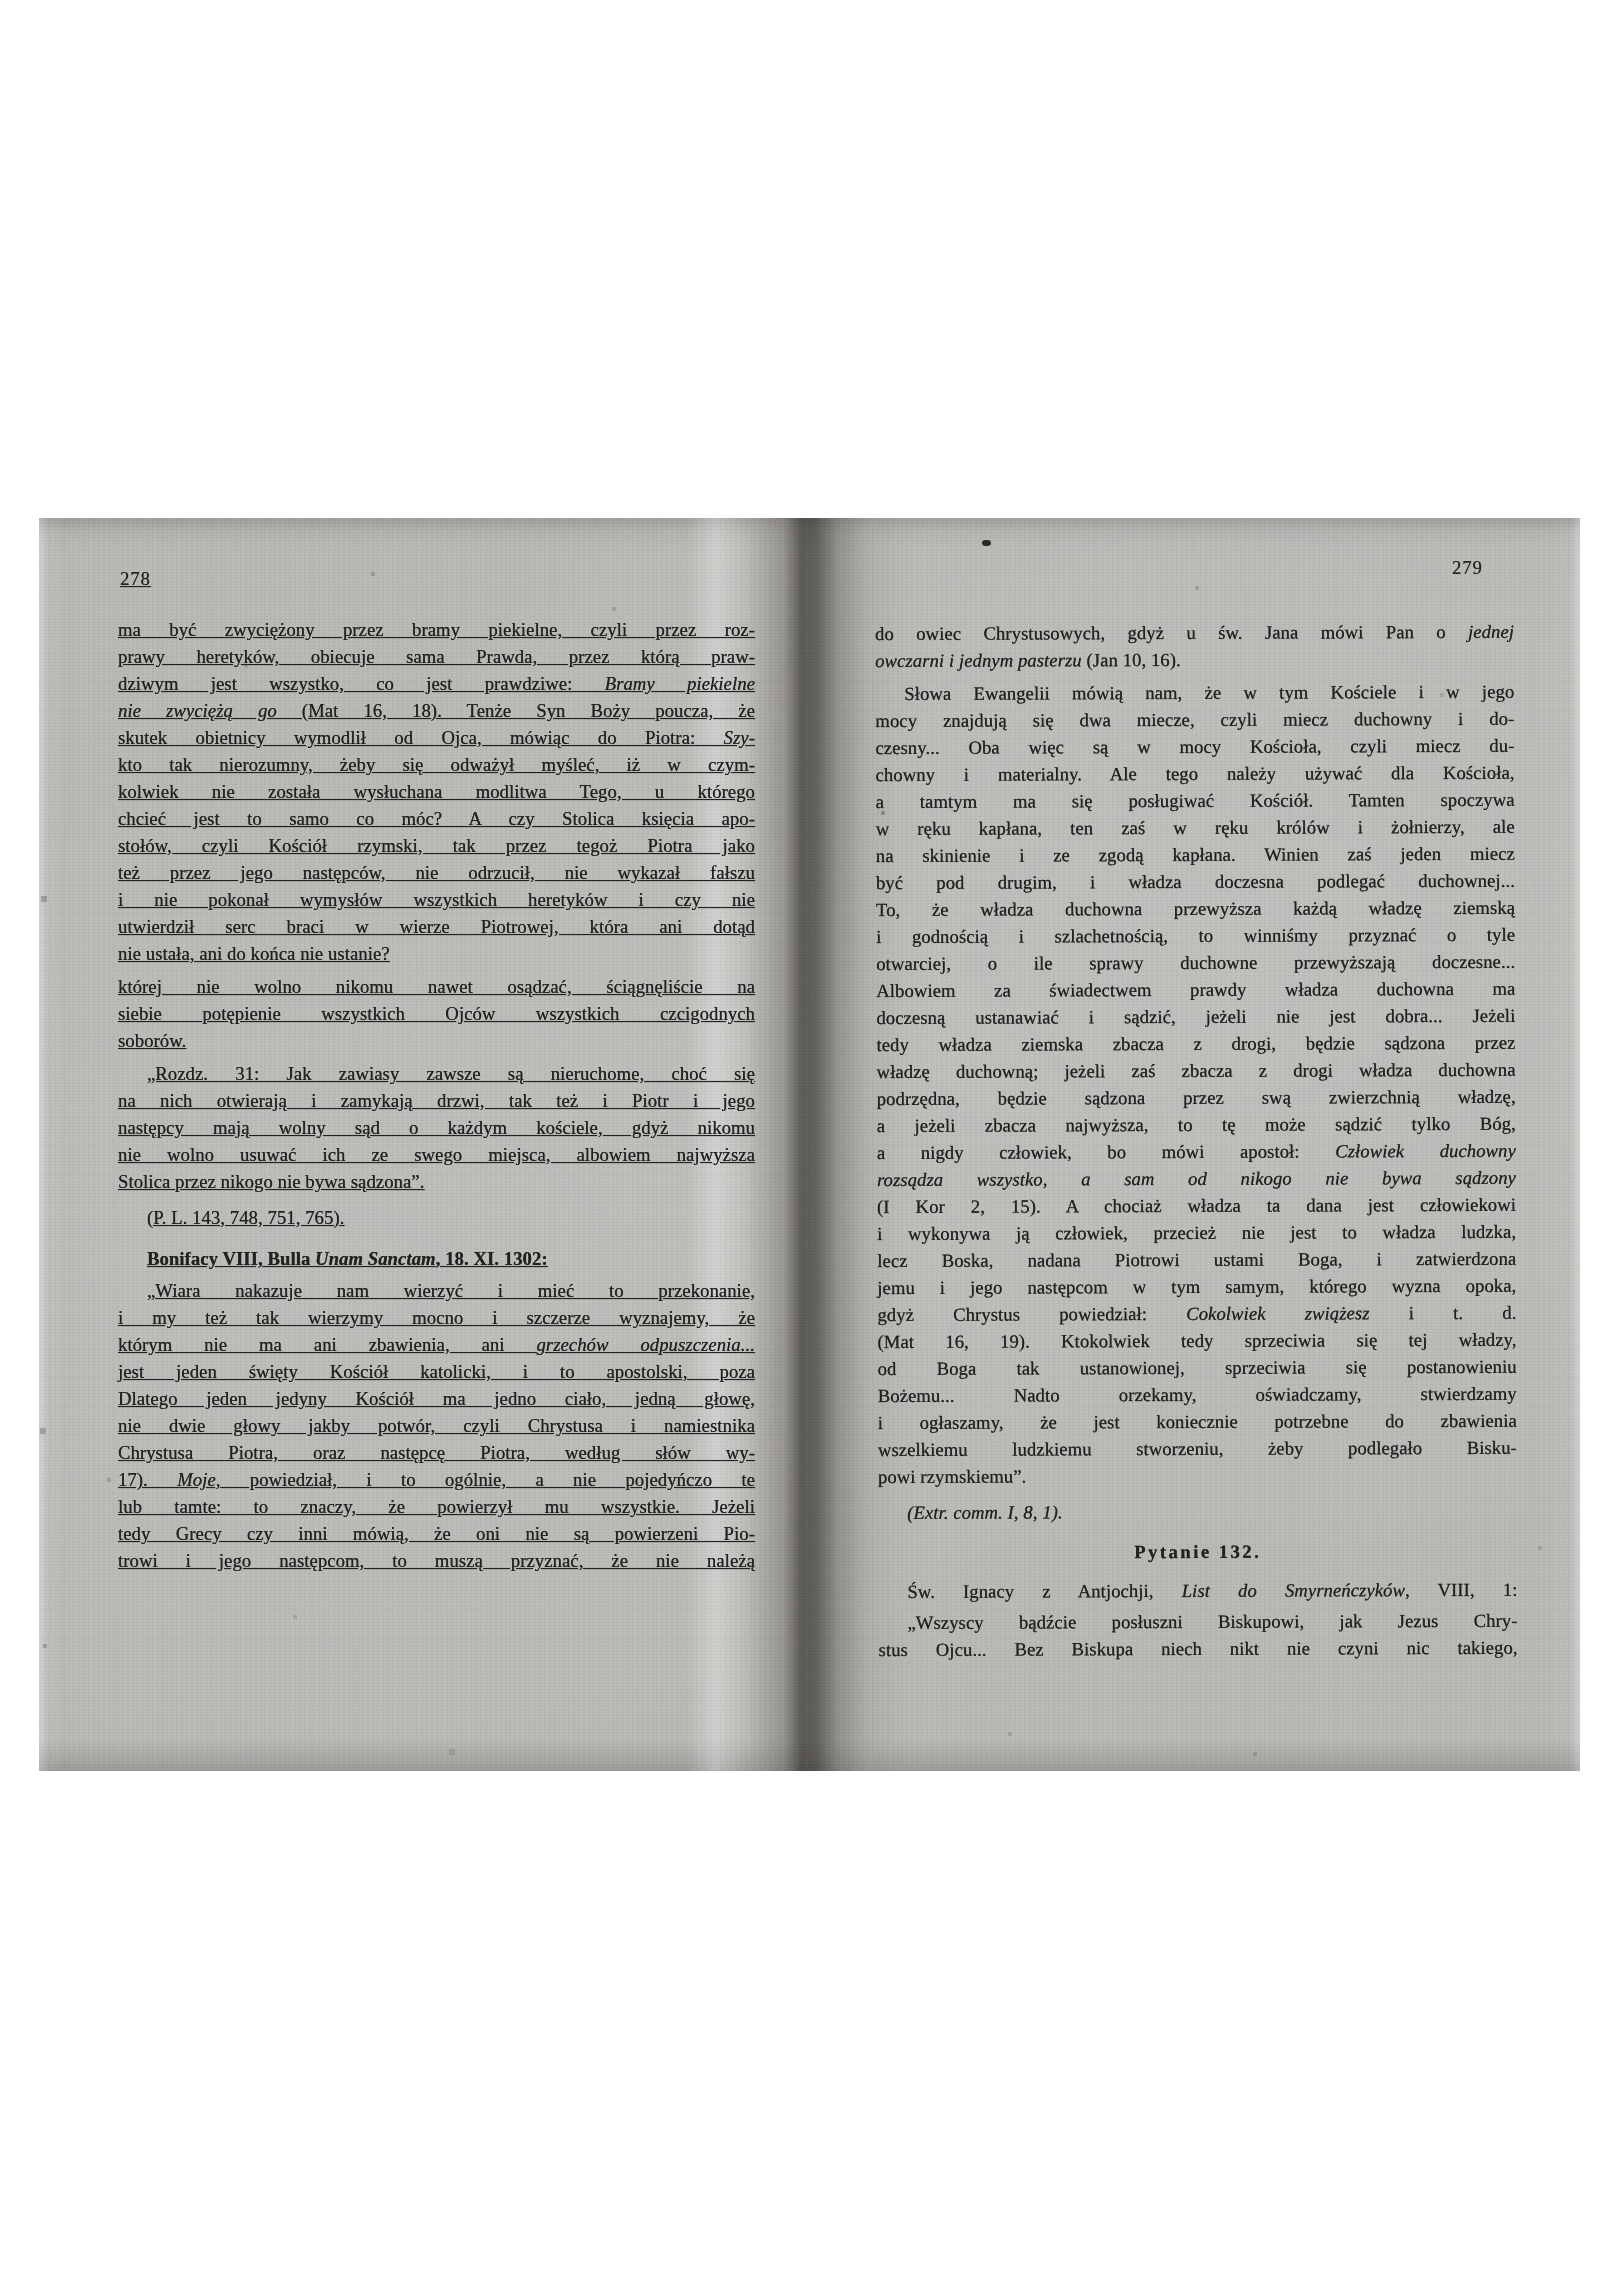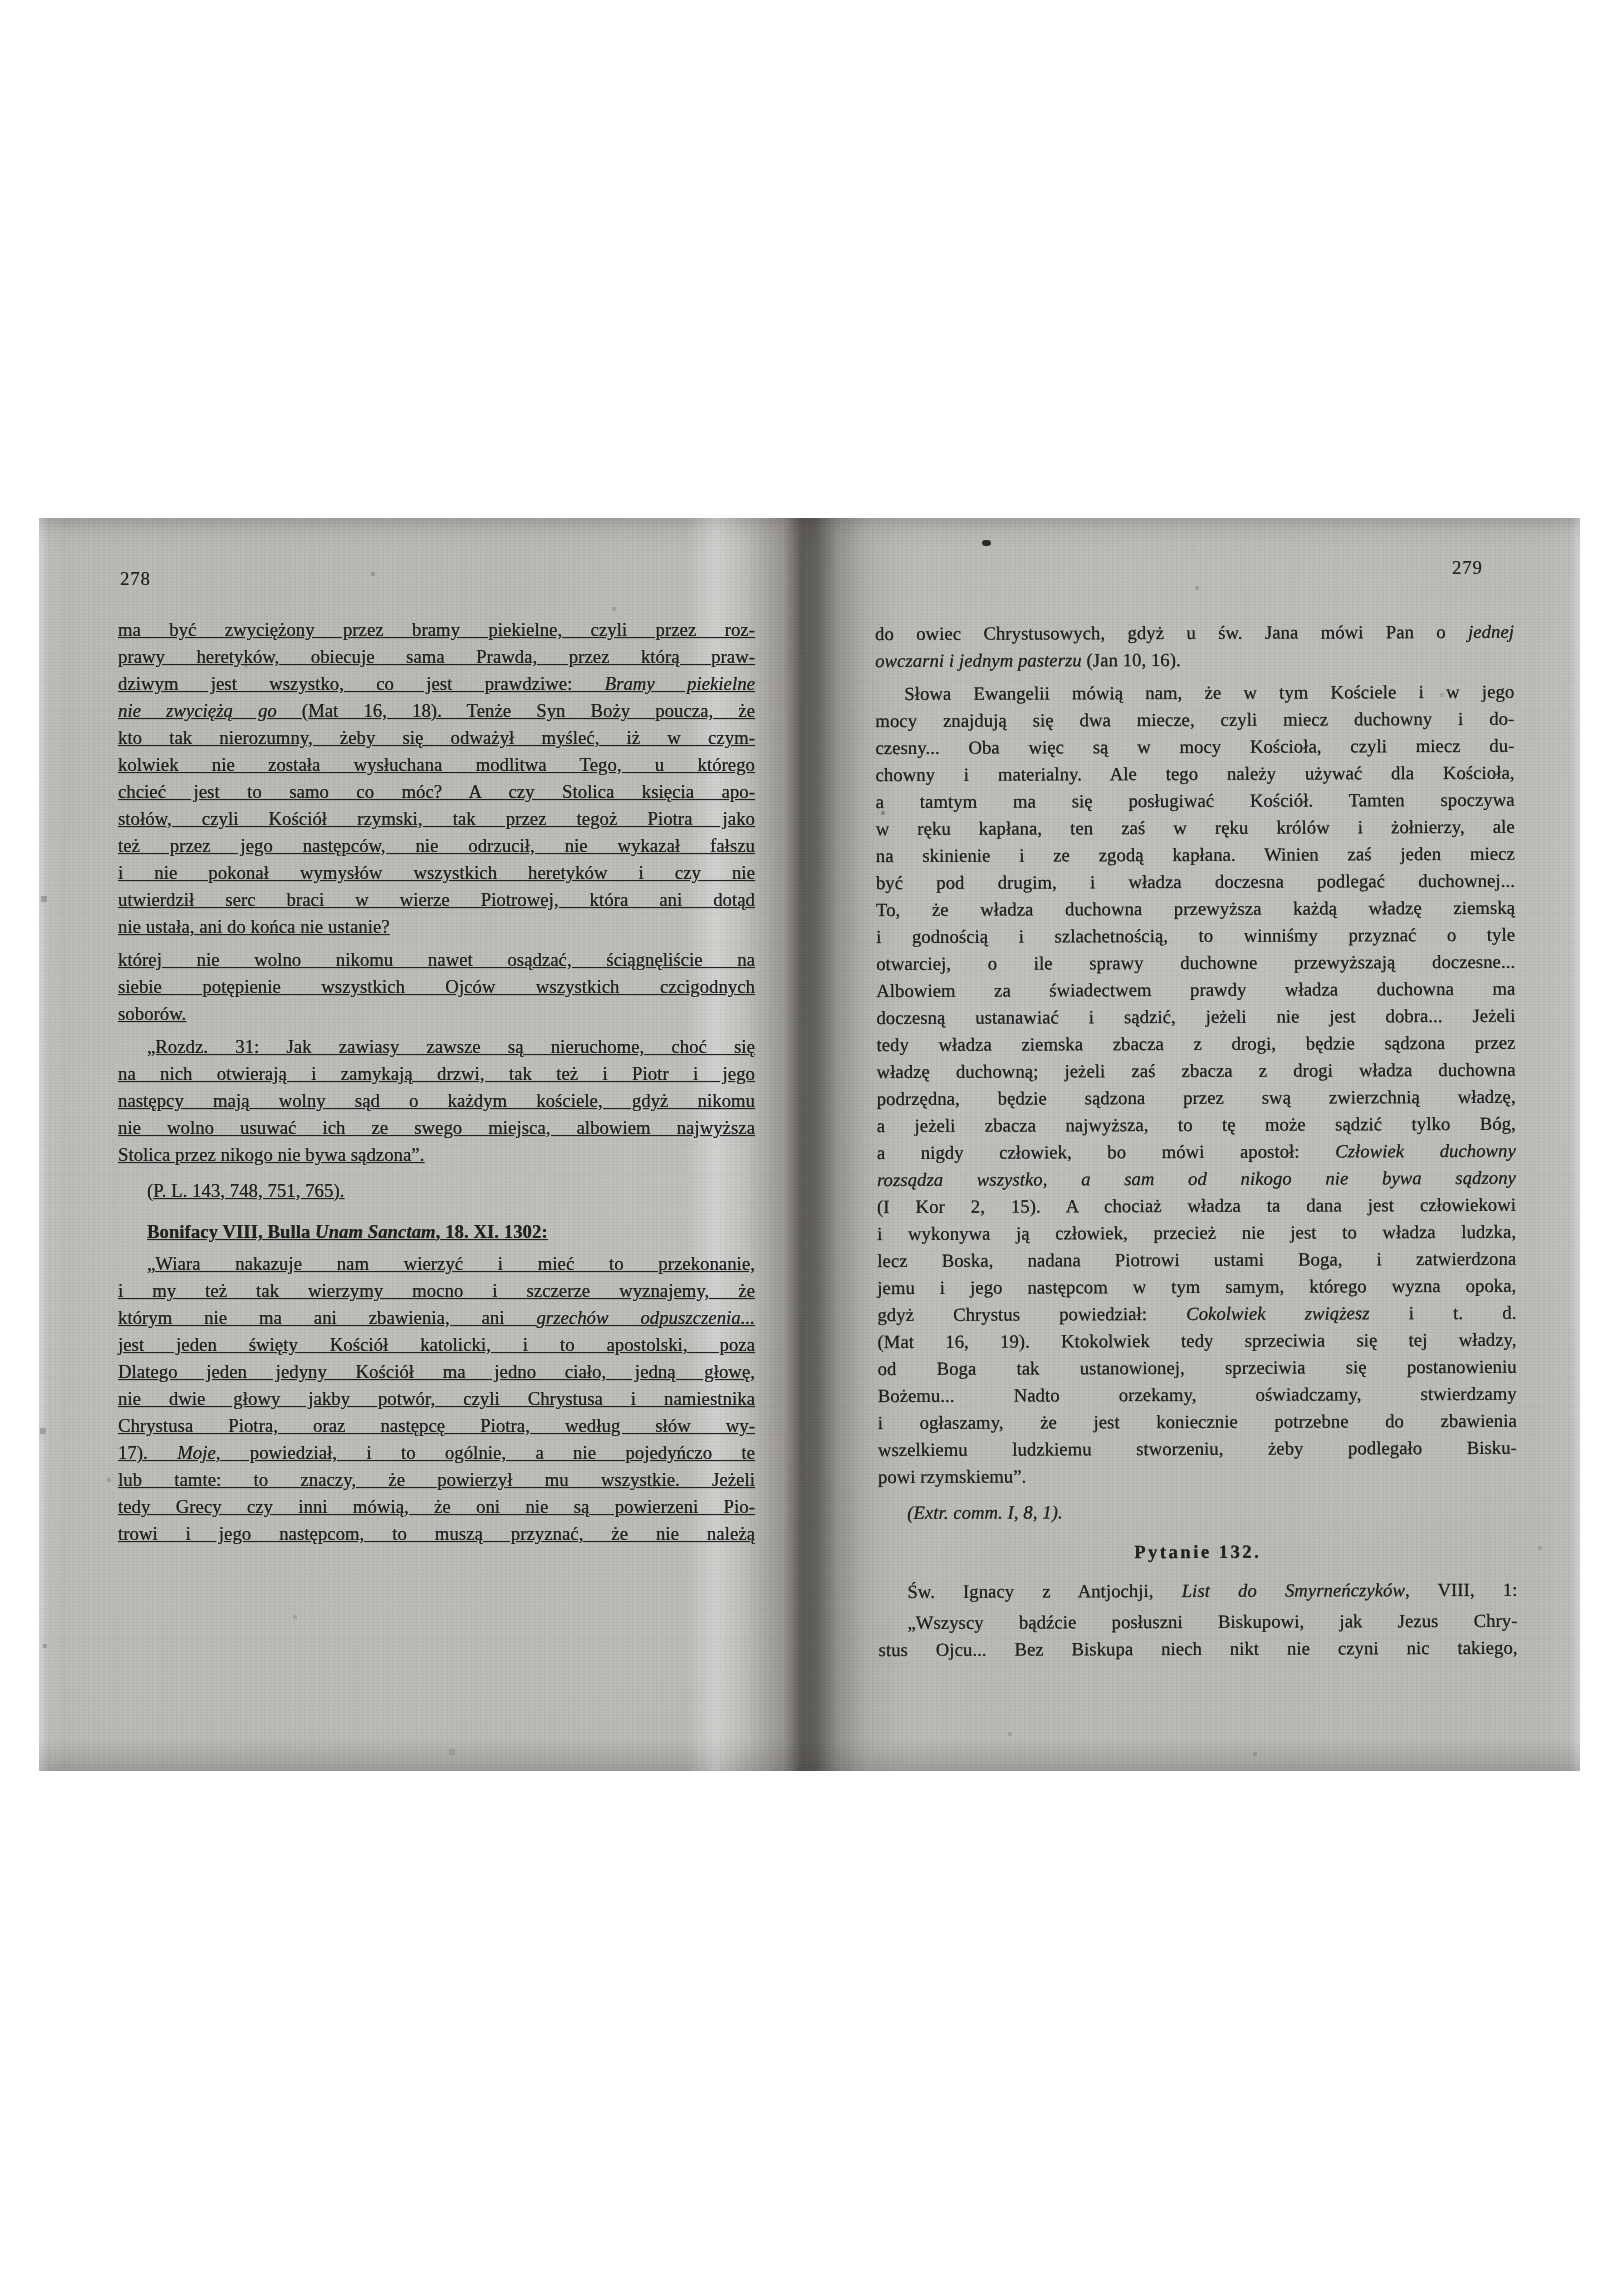--- a/index.html
+++ b/index.html
@@ -67,21 +67,21 @@
   }
   .ink-speck{
     position:absolute;left:943px;top:21.6px;width:8.8px;height:6.9px;
     background:#2a2927;border-radius:45%;filter:blur(0.4px);
   }
   .page-number{
     position:absolute;font-size:18.6px;color:var(--ink);
     text-shadow:0.2px 0.2px 0.5px rgba(35,33,30,0.7);
     letter-spacing:1px;
   }
-  .page-number.left{left:81px;top:50px;}
+  .page-number.left{left:81px;top:50px;text-decoration:underline;}
   .page-number.right{left:1413px;top:39px;}
   .page-text{
     position:absolute;width:637px;top:98px;
     font-size:18.6px;line-height:27px;color:var(--ink);
     letter-spacing:0.1px;
     text-shadow:0.2px 0.2px 0.4px rgba(32,30,27,0.65), -0.1px -0.1px 0.3px rgba(32,30,27,0.30);
   }
   .page-text.left-col{left:79px;text-decoration:underline;}
   .page-text.right-col{left:836px;width:639px;top:102px;transform:rotate(-0.2deg);transform-origin:left top;}
   .line{text-align:justify;text-align-last:justify;}
@@ -110,20 +110,21 @@
 
     <div class="page-number left">278</div>
     <div class="page-number right">279</div>
 
     <div class="page-text left-col">
         <div class="block paragraph">
           <div class="line"><span>ma być zwyciężony przez bramy piekielne, czyli przez roz-</span></div>
           <div class="line"><span>prawy heretyków, obiecuje sama Prawda, przez którą praw-</span></div>
           <div class="line"><span>dziwym jest wszystko, co jest prawdziwe: </span><span class="it">Bramy piekielne</span></div>
           <div class="line"><span class="it">nie zwyciężą go</span><span> (Mat 16, 18). Tenże Syn Boży poucza, że</span></div>
+          <div class="line"><span>skutek obietnicy wymodlił od Ojca, mówiąc do Piotra: </span><span class="it">Szy-</span></div>
           <div class="line"><span>kto tak nierozumny, żeby się odważył myśleć, iż w czym-</span></div>
           <div class="line"><span>kolwiek nie została wysłuchana modlitwa Tego, u którego</span></div>
           <div class="line"><span>chcieć jest to samo co móc? A czy Stolica księcia apo-</span></div>
           <div class="line"><span>stołów, czyli Kościół rzymski, tak przez tegoż Piotra jako</span></div>
           <div class="line"><span>też przez jego następców, nie odrzucił, nie wykazał fałszu</span></div>
           <div class="line"><span>i nie pokonał wymysłów wszystkich heretyków i czy nie</span></div>
           <div class="line"><span>utwierdził serc braci w wierze Piotrowej, która ani dotąd</span></div>
           <div class="line last"><span>nie ustała, ani do końca nie ustanie?</span></div>
         </div>
         <div class="block paragraph">

